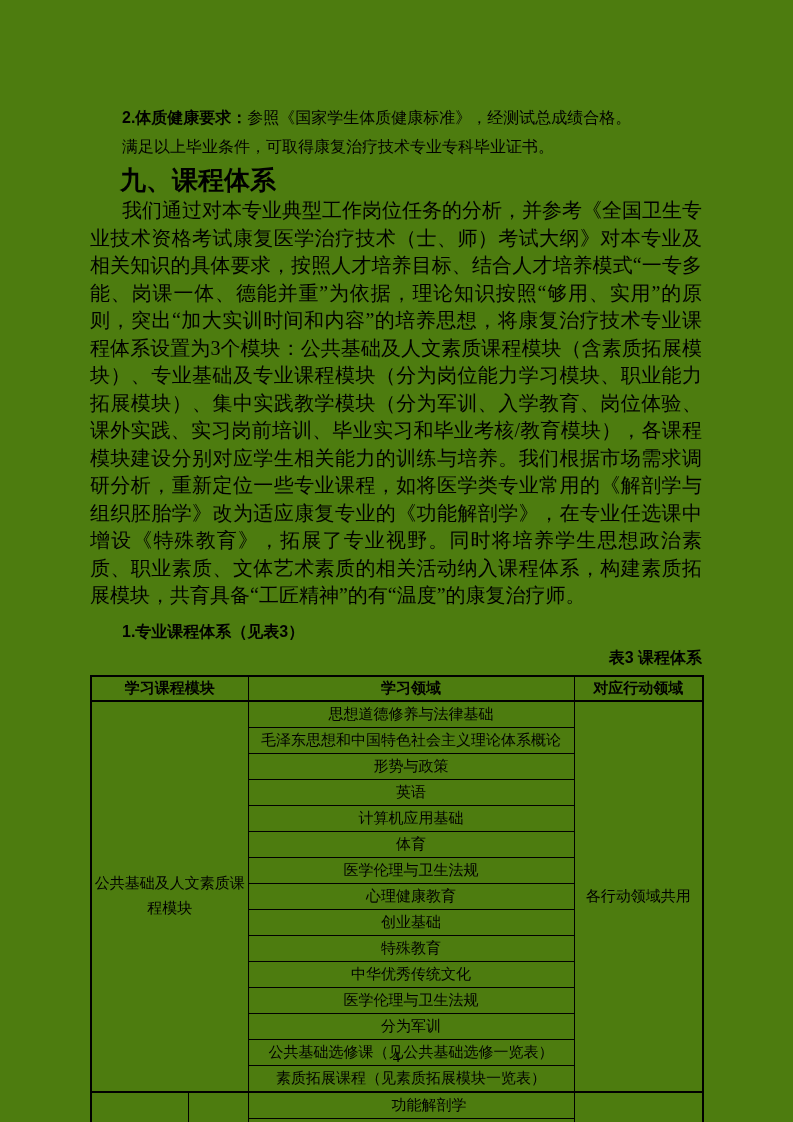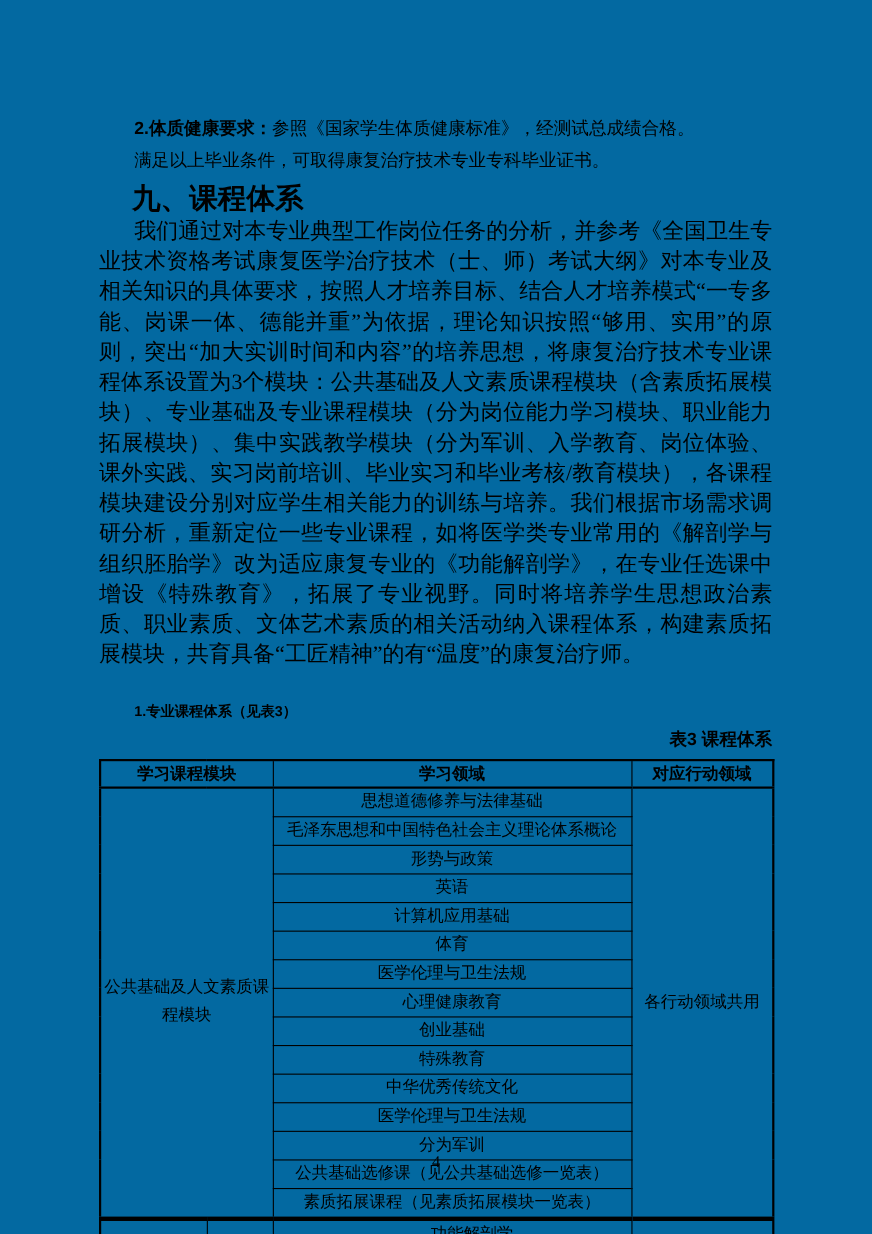--- a/index.html
+++ b/index.html
@@ -1,21 +1,21 @@
 <!DOCTYPE html>
 <html><head>
 <meta charset="utf-8">
 <style>
   html, body { margin: 0; padding: 0; background: #e8e8e8; }
   .page {
     position: relative;
     width: 793px;
     height: 1122px;
     margin: 0 auto;
-    background: #0369a1;
+    background: #4d7c0f;
     color: #000000;
     font-family: "Liberation Serif", serif;
     box-sizing: border-box;
     padding: 103px 91px 0 90px;
     overflow: hidden;
   }
   .p {
     margin: 0;
     font-size: 16px;
     line-height: 29px;
@@ -34,22 +34,22 @@
     line-height: 28px;
   }
   .body-para {
     margin: 2px 0 0 0;
     font-size: 20px;
     line-height: 27.5px;
     text-align: justify;
     text-indent: 32px;
   }
   .subheading {
-    margin: 24px 0 0 0;
-    font-size: 13px;
+    margin: 9px 0 0 0;
+    font-size: 16px;
     font-weight: bold;
     font-family: "Liberation Sans", "Liberation Serif", sans-serif;
     text-indent: 32px;
     line-height: 25px;
   }
   .table-title {
     margin: 3px 0 6px 0;
     font-size: 16px;
     font-weight: bold;
     font-family: "Liberation Sans", "Liberation Serif", sans-serif;
@@ -81,21 +81,21 @@
     padding: 0 0 0 5px;
     line-height: 25px;
     white-space: nowrap;
   }
   .module-cell, .action-cell {
     text-align: center;
     vertical-align: middle;
     padding: 2px 6px;
     line-height: 25px;
   }
-  tr.module2-start td { border-top: 4px solid #000000; padding-left: 36px; }
+  tr.module2-start td { border-top: 2px solid #000000; padding-left: 36px; }
   .footer {
     position: absolute;
     left: 0;
     bottom: 56px;
     width: 100%;
     text-align: center;
     font-size: 15px;
   }
 </style>
 </head>

